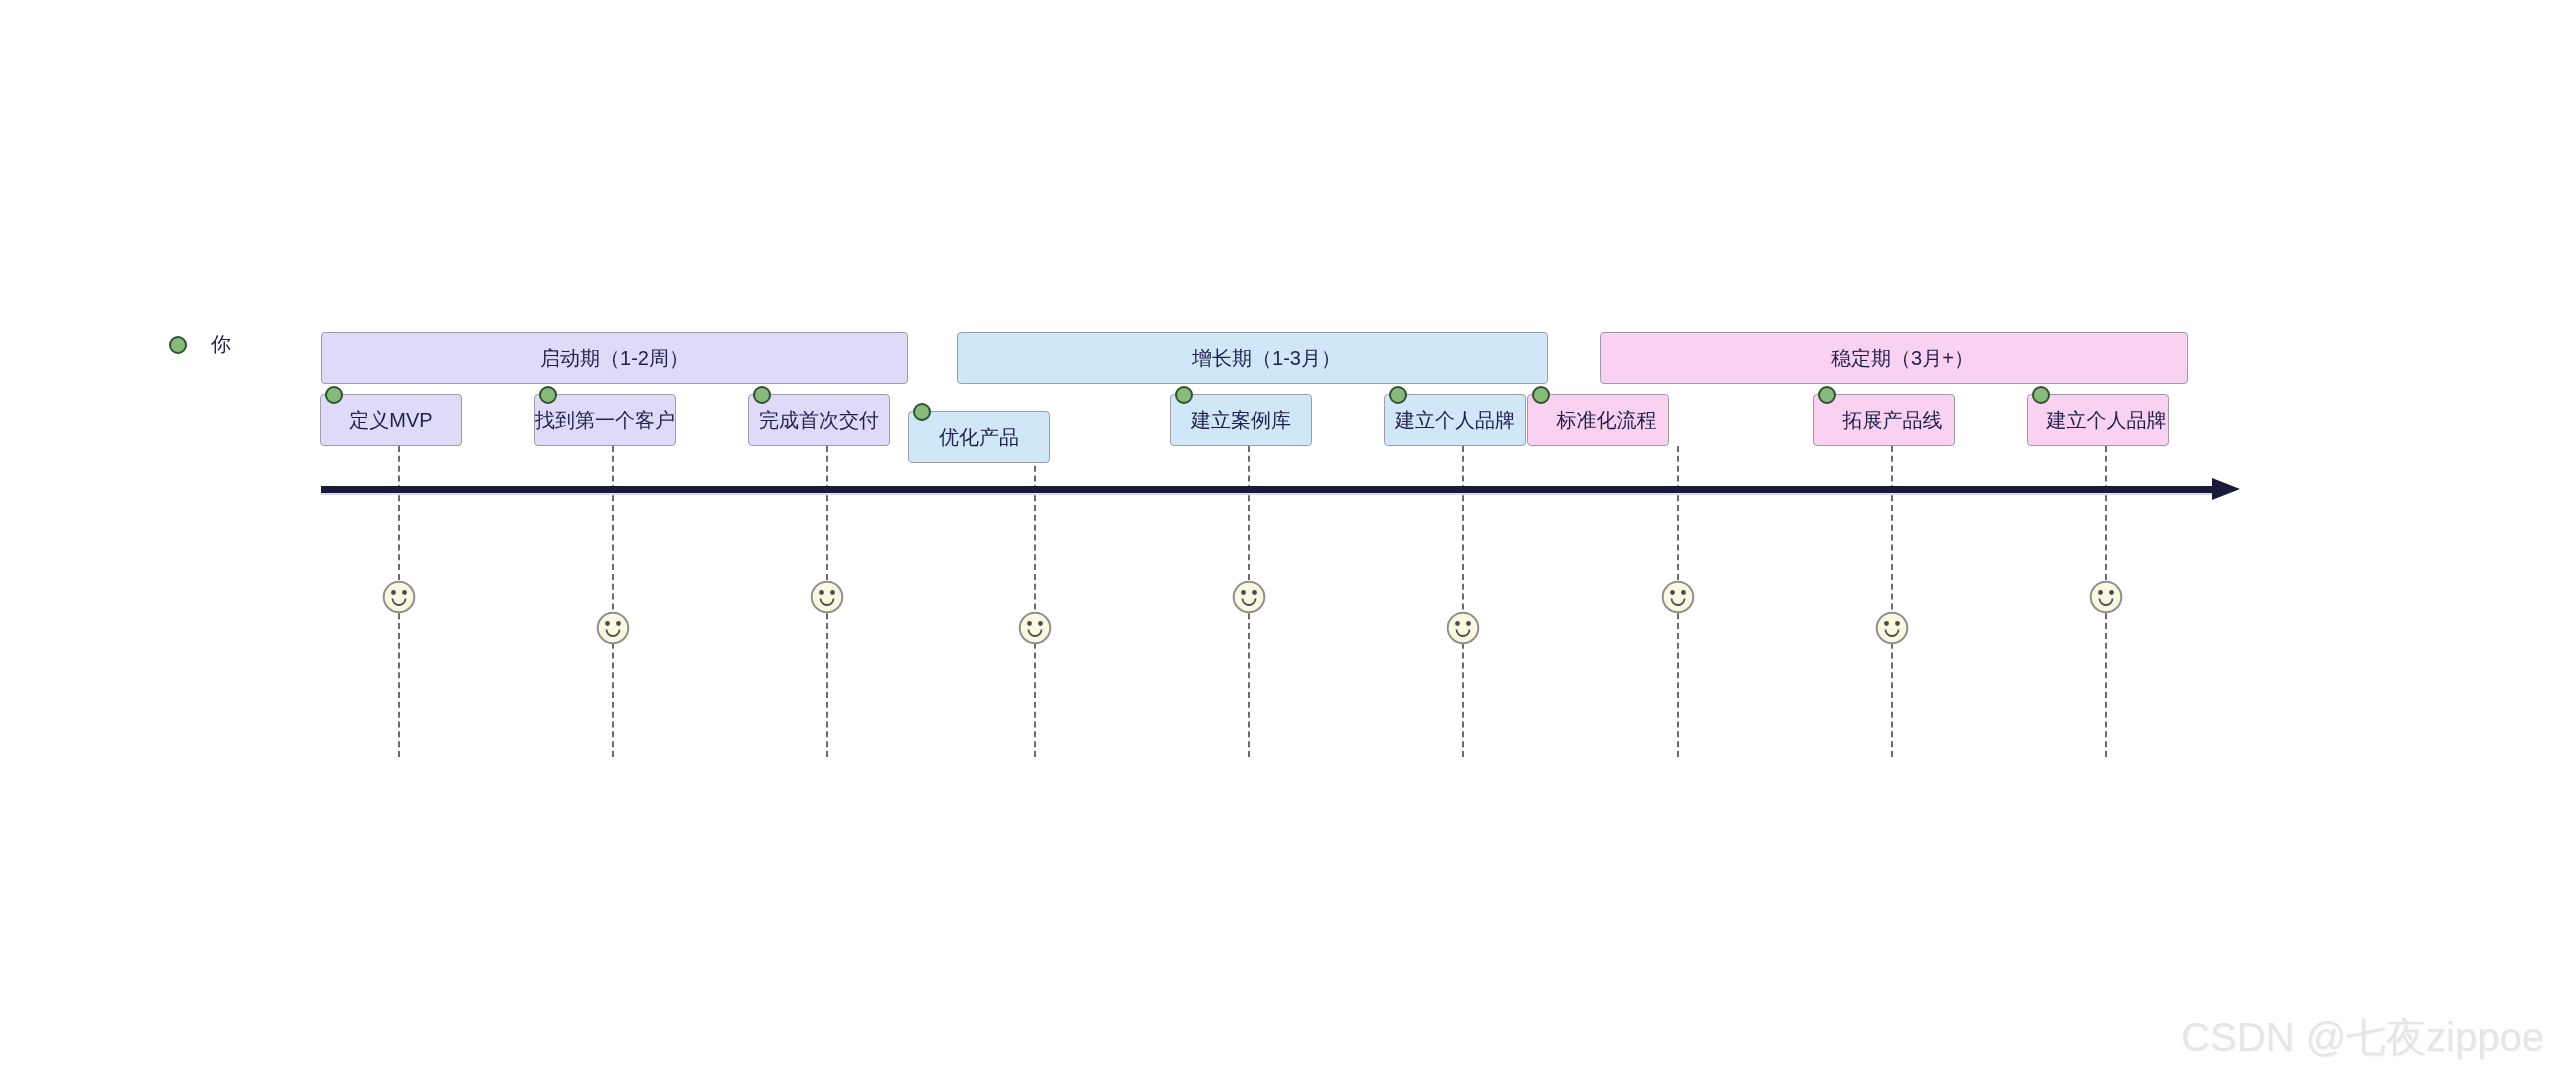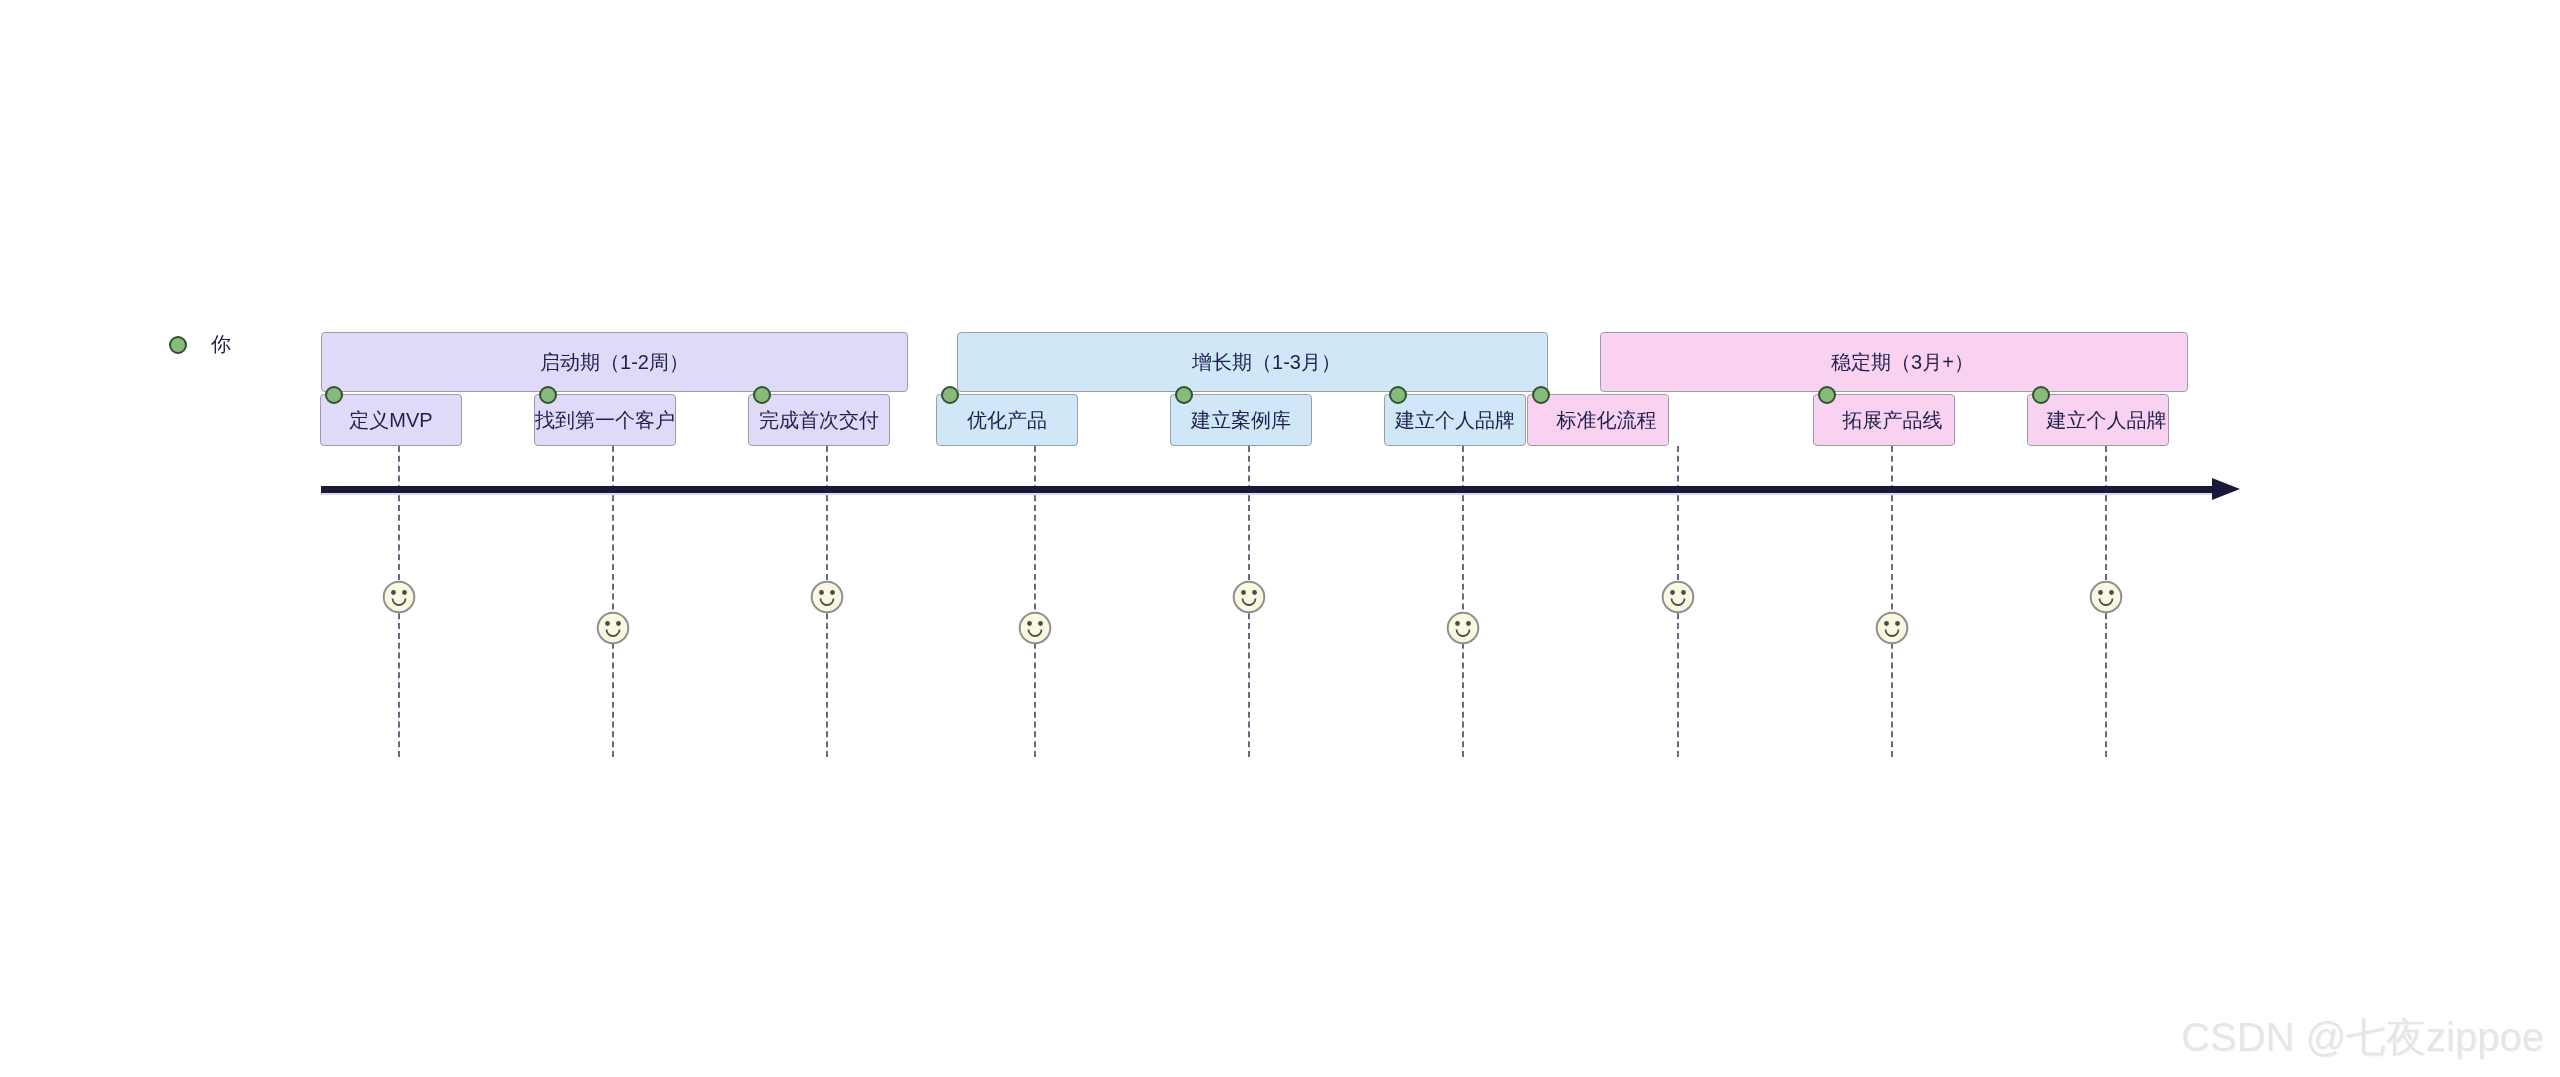--- a/index.html
+++ b/index.html
@@ -15,21 +15,21 @@
   }
   
   .legend{position:absolute;left:169px;top:331px;display:flex;align-items:center;gap:24px;}
   .actor-dot{
     width:18px;height:18px;border-radius:50%;
     background:#87BB7C;border:2px solid #31502F;box-sizing:border-box;
   }
   .legend-label{font-size:20px;color:#20204C;}
   
   .section-bar{
-    position:absolute;top:332px;height:60px;border-radius:4px;
+    position:absolute;top:332px;height:52px;border-radius:4px;
     border:1.5px solid #9D9DA8;box-sizing:border-box;
     display:flex;align-items:center;justify-content:center;
     font-size:20px;color:#1F1F4D;
   }
   .sec-purple{background:#DEDAF7;}
   .sec-blue{background:#CFE7F6;}
   .sec-pink{background:#FAD2F1;padding-left:17px;}
   
   .task-box{
     position:absolute;top:394px;width:142px;height:52px;border-radius:4px;
@@ -92,21 +92,21 @@
     <span>定义MVP</span>
   </div>
   <div class="task-box sec-purple" style="left:534px;">
     <span class="actor-marker"></span>
     <span>找到第一个客户</span>
   </div>
   <div class="task-box sec-purple" style="left:748px;">
     <span class="actor-marker"></span>
     <span>完成首次交付</span>
   </div>
-  <div class="task-box sec-blue" style="left:936px;">
+  <div class="task-box sec-blue" style="left:908px;margin-top:17px;">
     <span class="actor-marker"></span>
     <span>优化产品</span>
   </div>
   <div class="task-box sec-blue" style="left:1170px;">
     <span class="actor-marker"></span>
     <span>建立案例库</span>
   </div>
   <div class="task-box sec-blue" style="left:1384px;">
     <span class="actor-marker"></span>
     <span>建立个人品牌</span>

